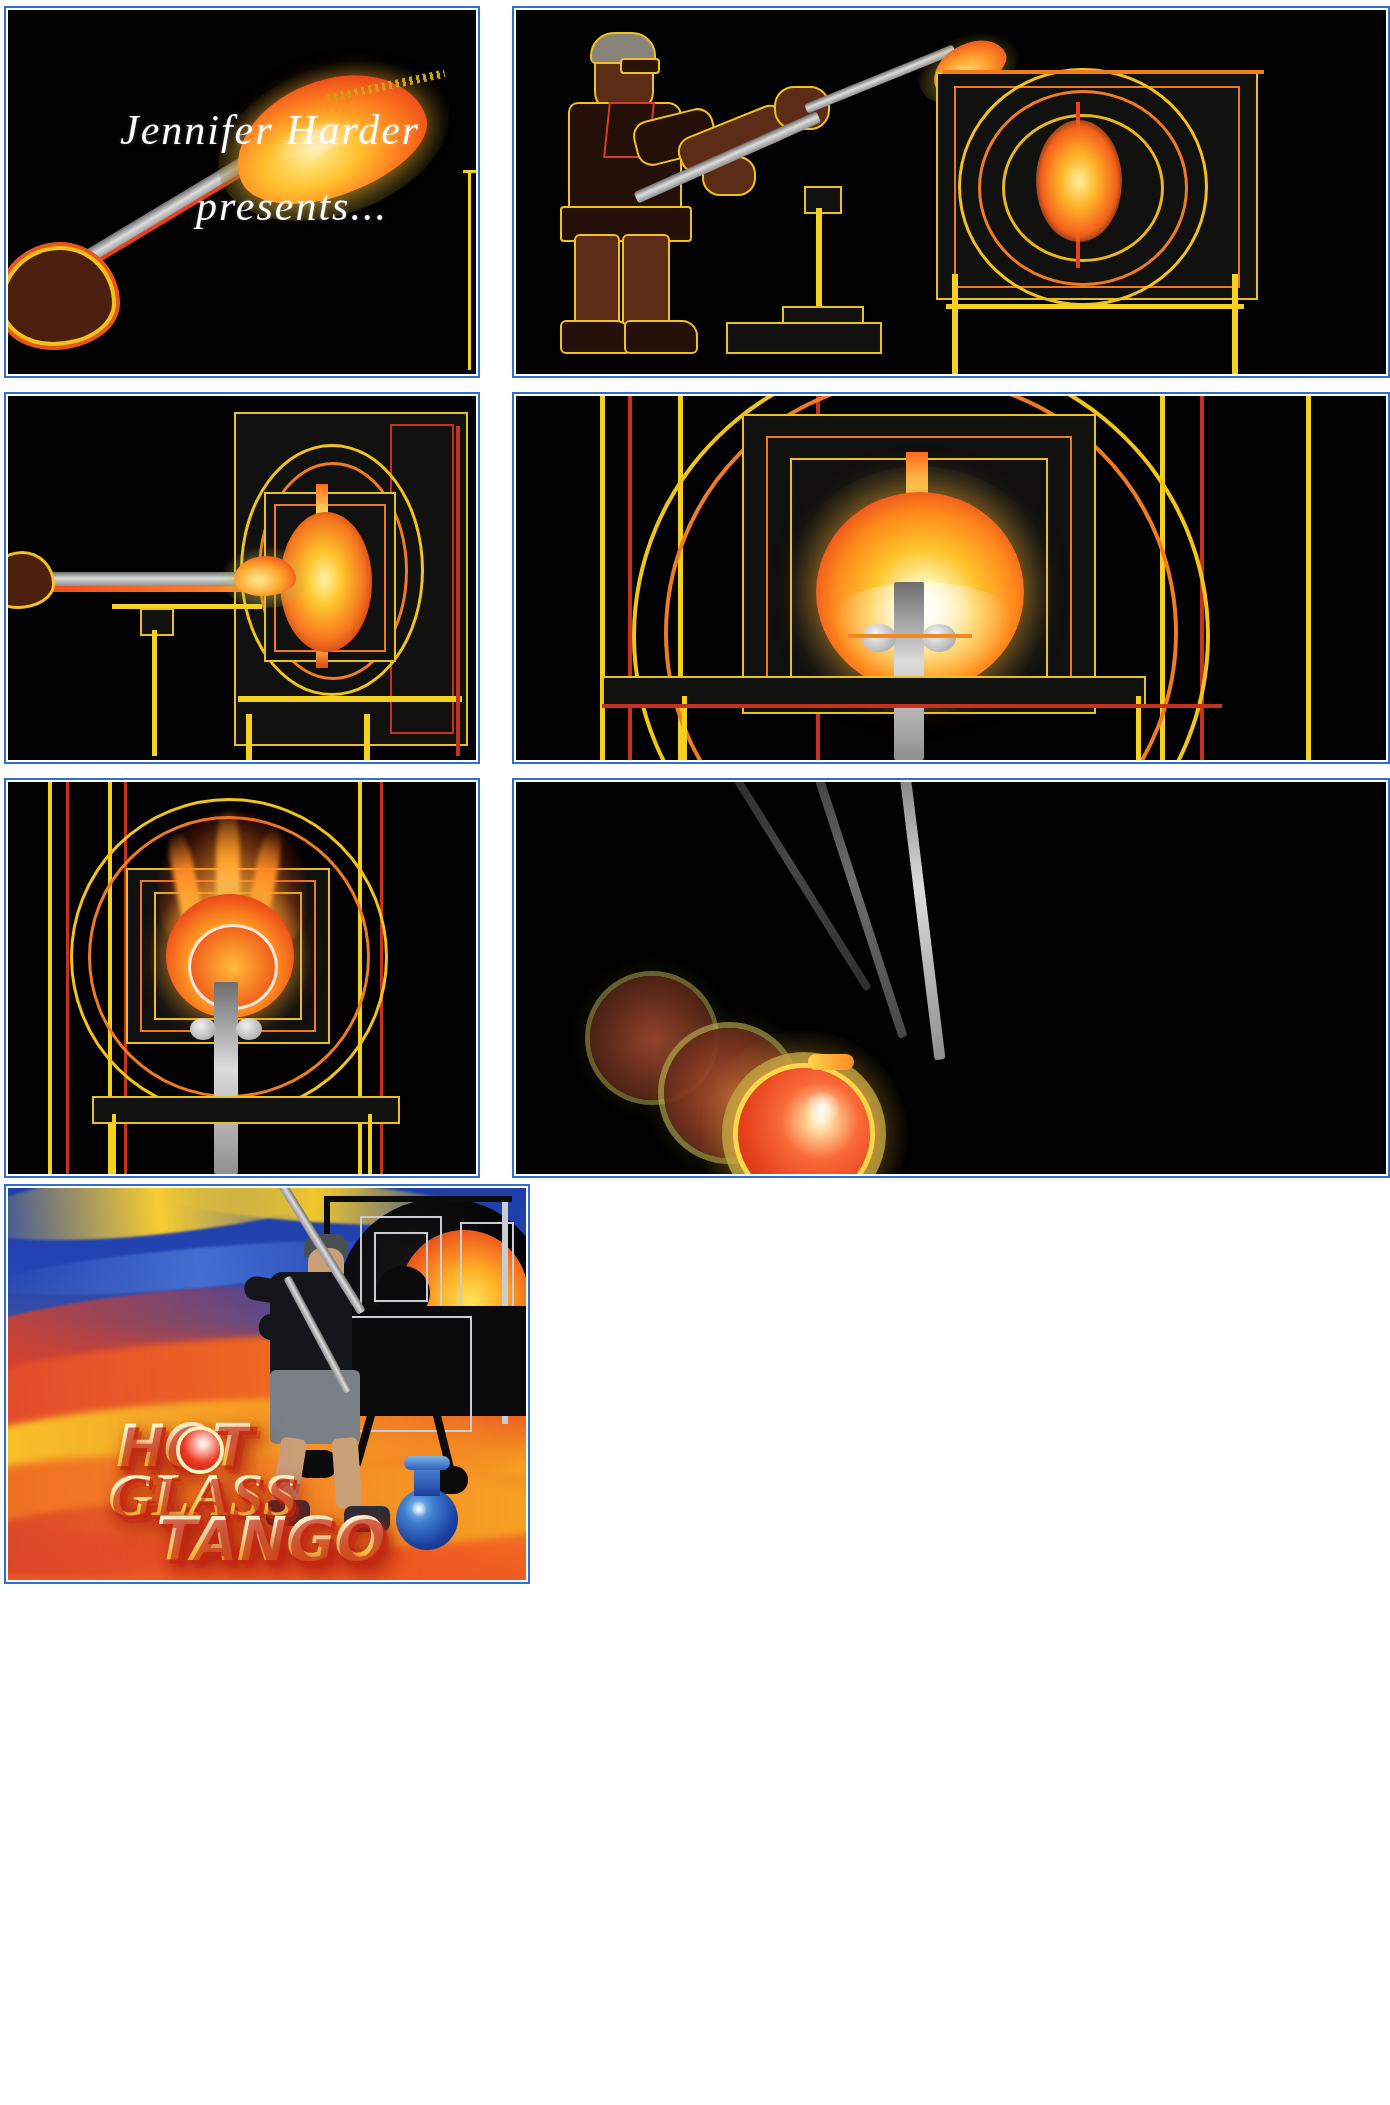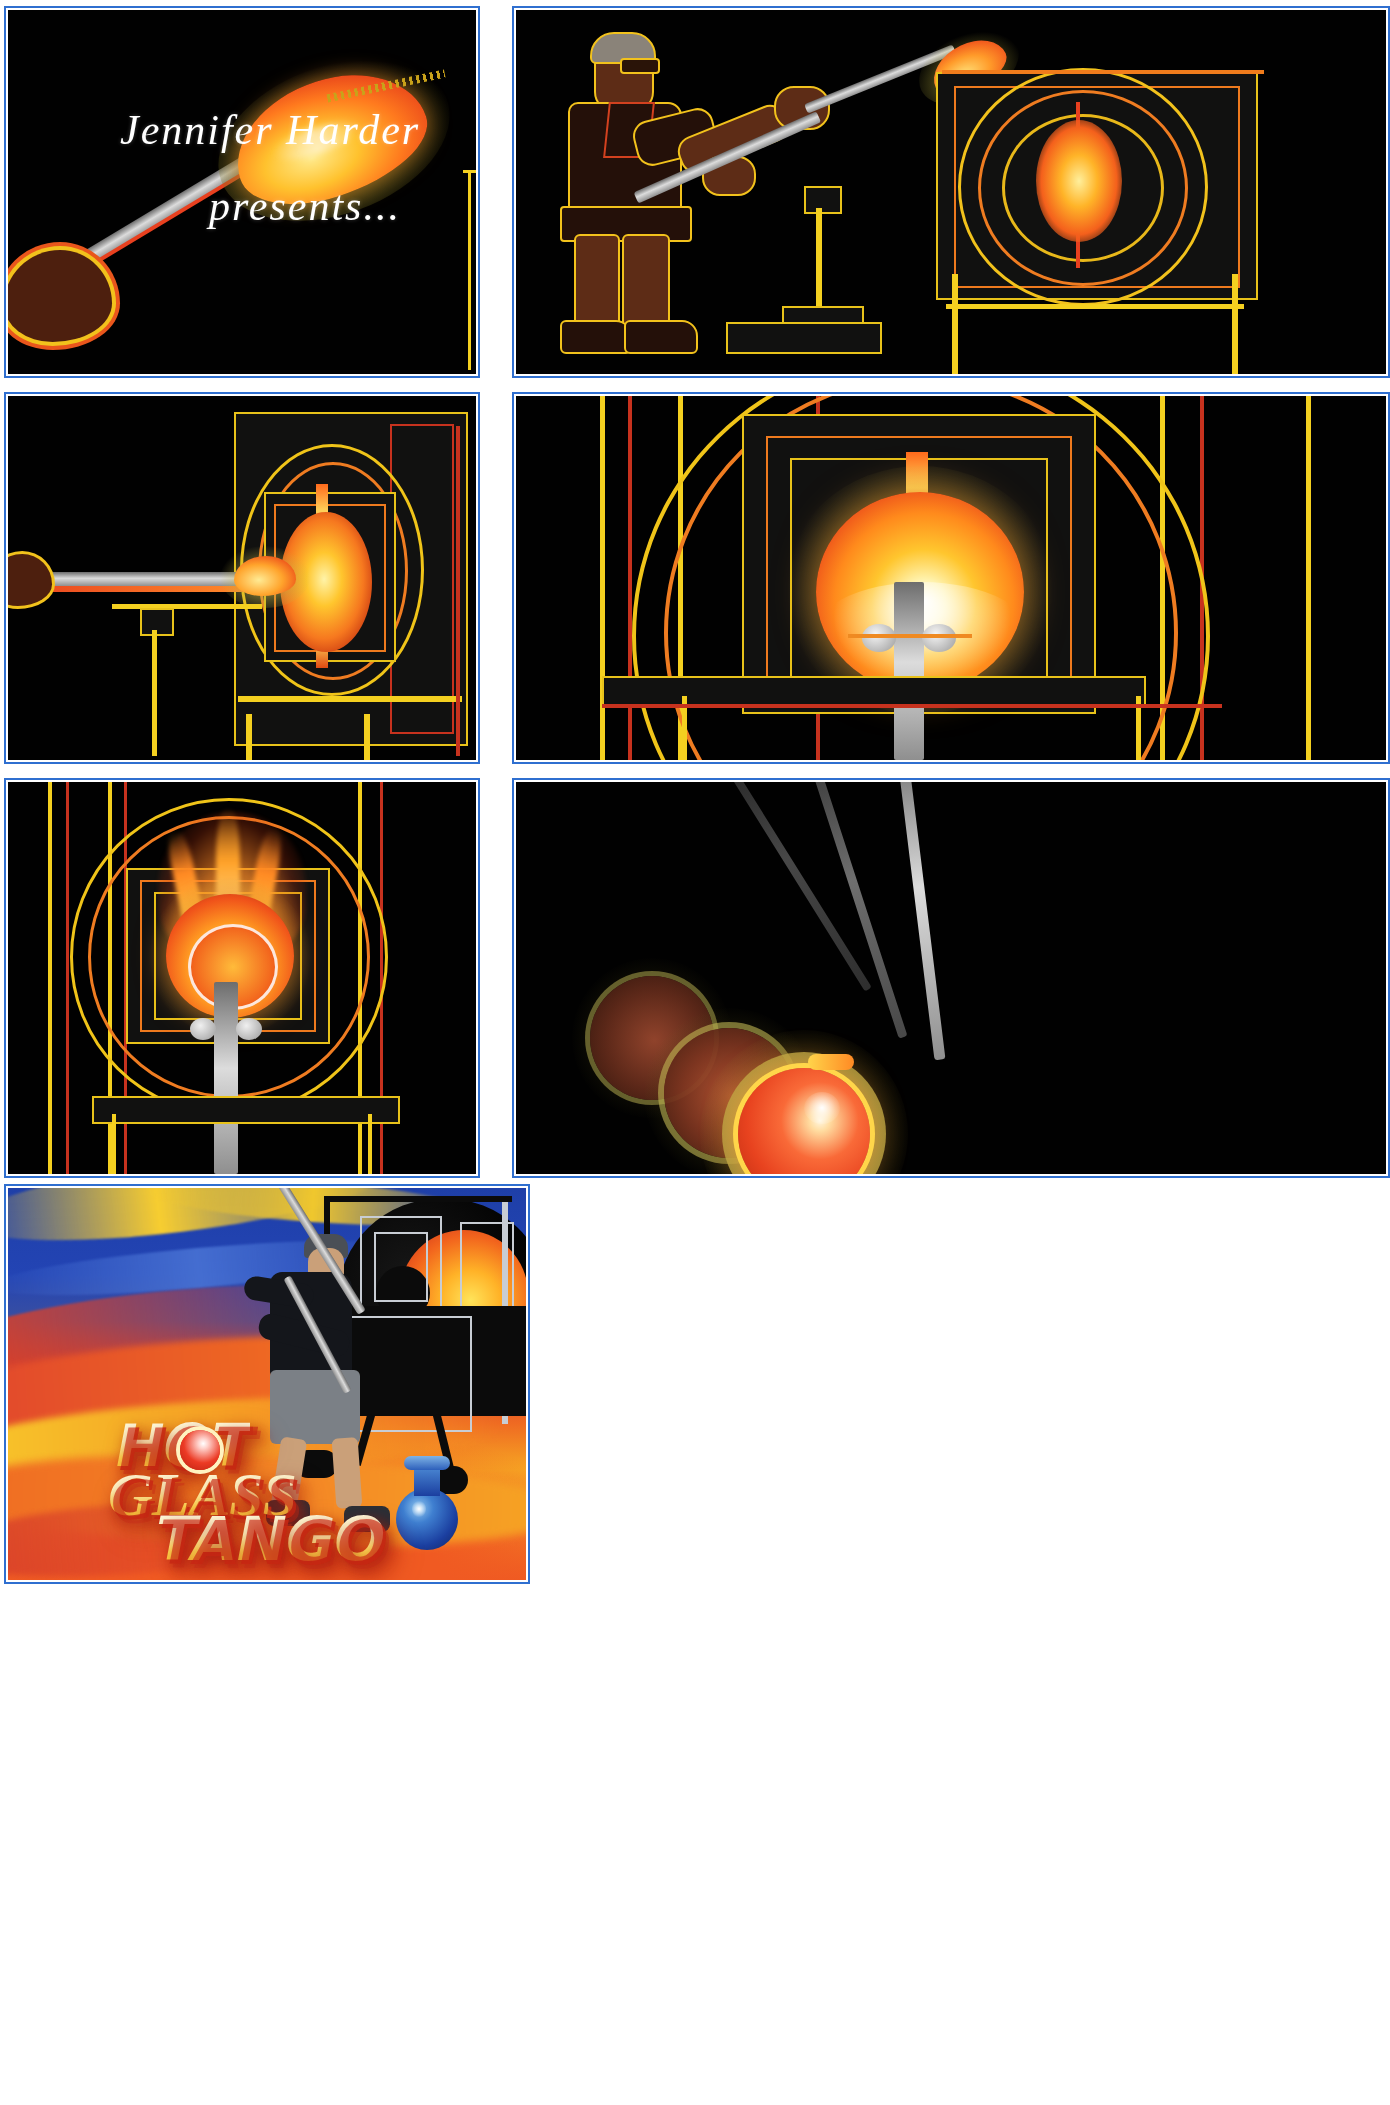--- a/index.html
+++ b/index.html
@@ -23,21 +23,21 @@
   .ring{position:absolute;border-radius:50%;border:3px solid #f0c419;background:transparent;}
   .ring.org{border-color:#ef7c21;}
 
   .glow{position:absolute;border-radius:50%;}
 
   
   #p1 .title-txt{position:absolute;color:#ffffff;font-family:"Liberation Serif",serif;
       font-style:italic;font-weight:400;letter-spacing:2px;white-space:nowrap;
       text-shadow:0 0 4px rgba(255,255,255,.25);}
   #p1 .line1{left:112px;top:96px;font-size:42px;}
-  #p1 .line2{left:188px;top:172px;font-size:42px;margin-left:13px;}
+  #p1 .line2{left:188px;top:172px;font-size:42px;}
 
   .rod{position:absolute;background:linear-gradient(to bottom,#6d6d6d,#dcdcdc 45%,#8f8f8f);
        border-radius:3px;}
   .rod-hot{position:absolute;background:linear-gradient(to bottom,#ff6a1c,#ffd25a 50%,#e04a12);}
 
   .gather{position:absolute;border-radius:52% 48% 55% 45%/60% 58% 42% 40%;}
 
   
   .fig-part{position:absolute;background:#241009;border:2px solid #f2c21c;}
   .fig-part.r{border-color:#d2411f;}

